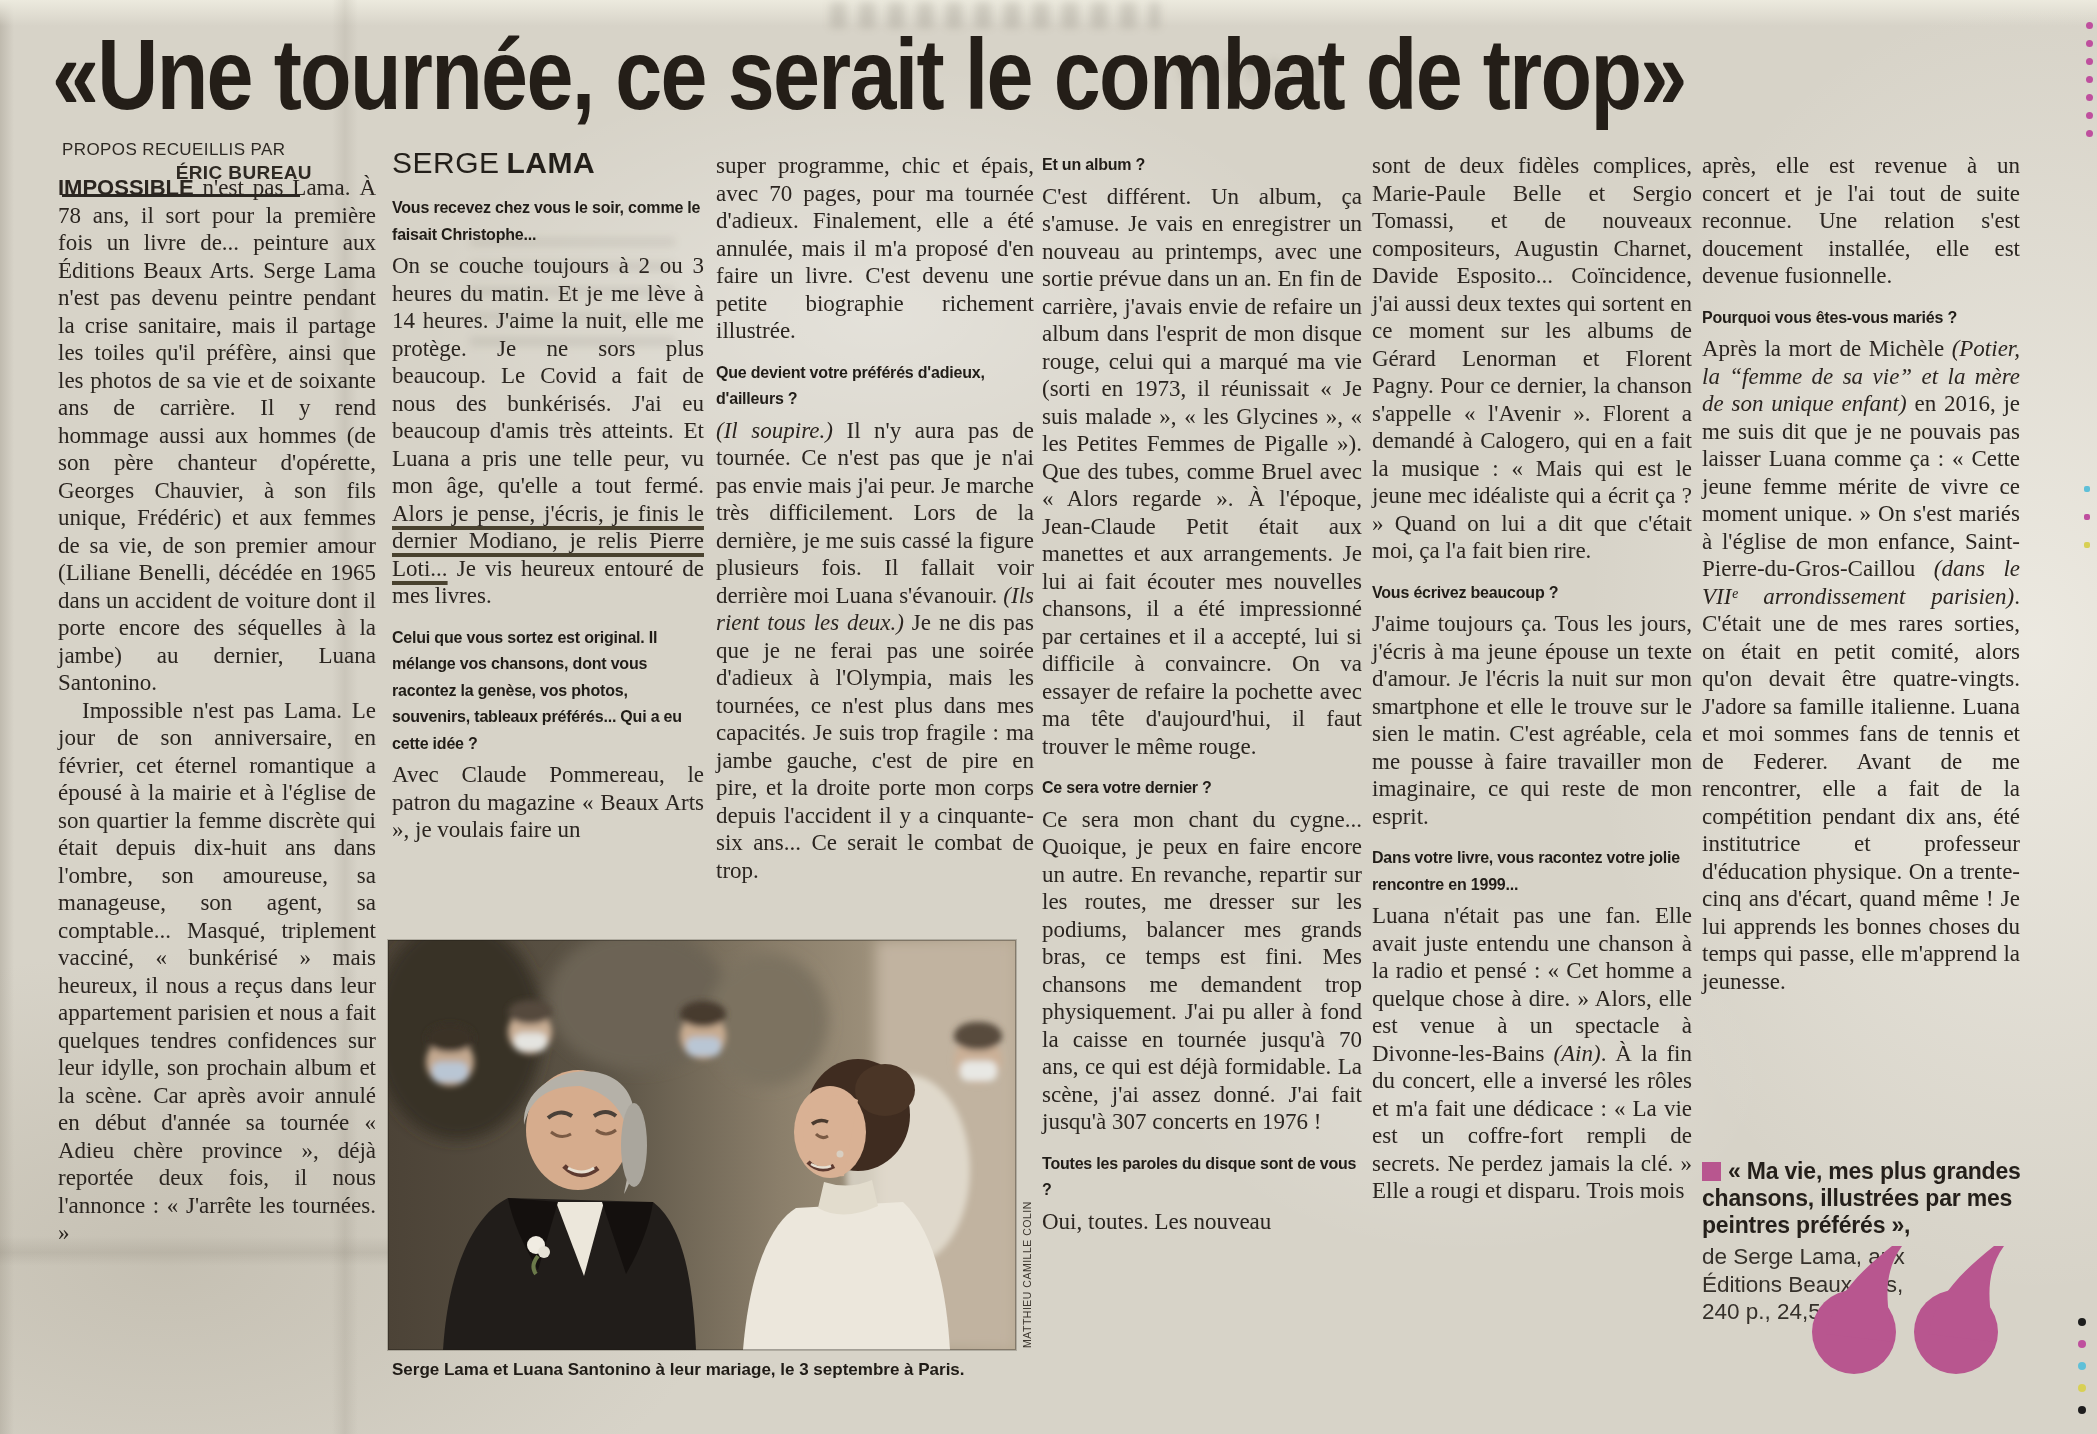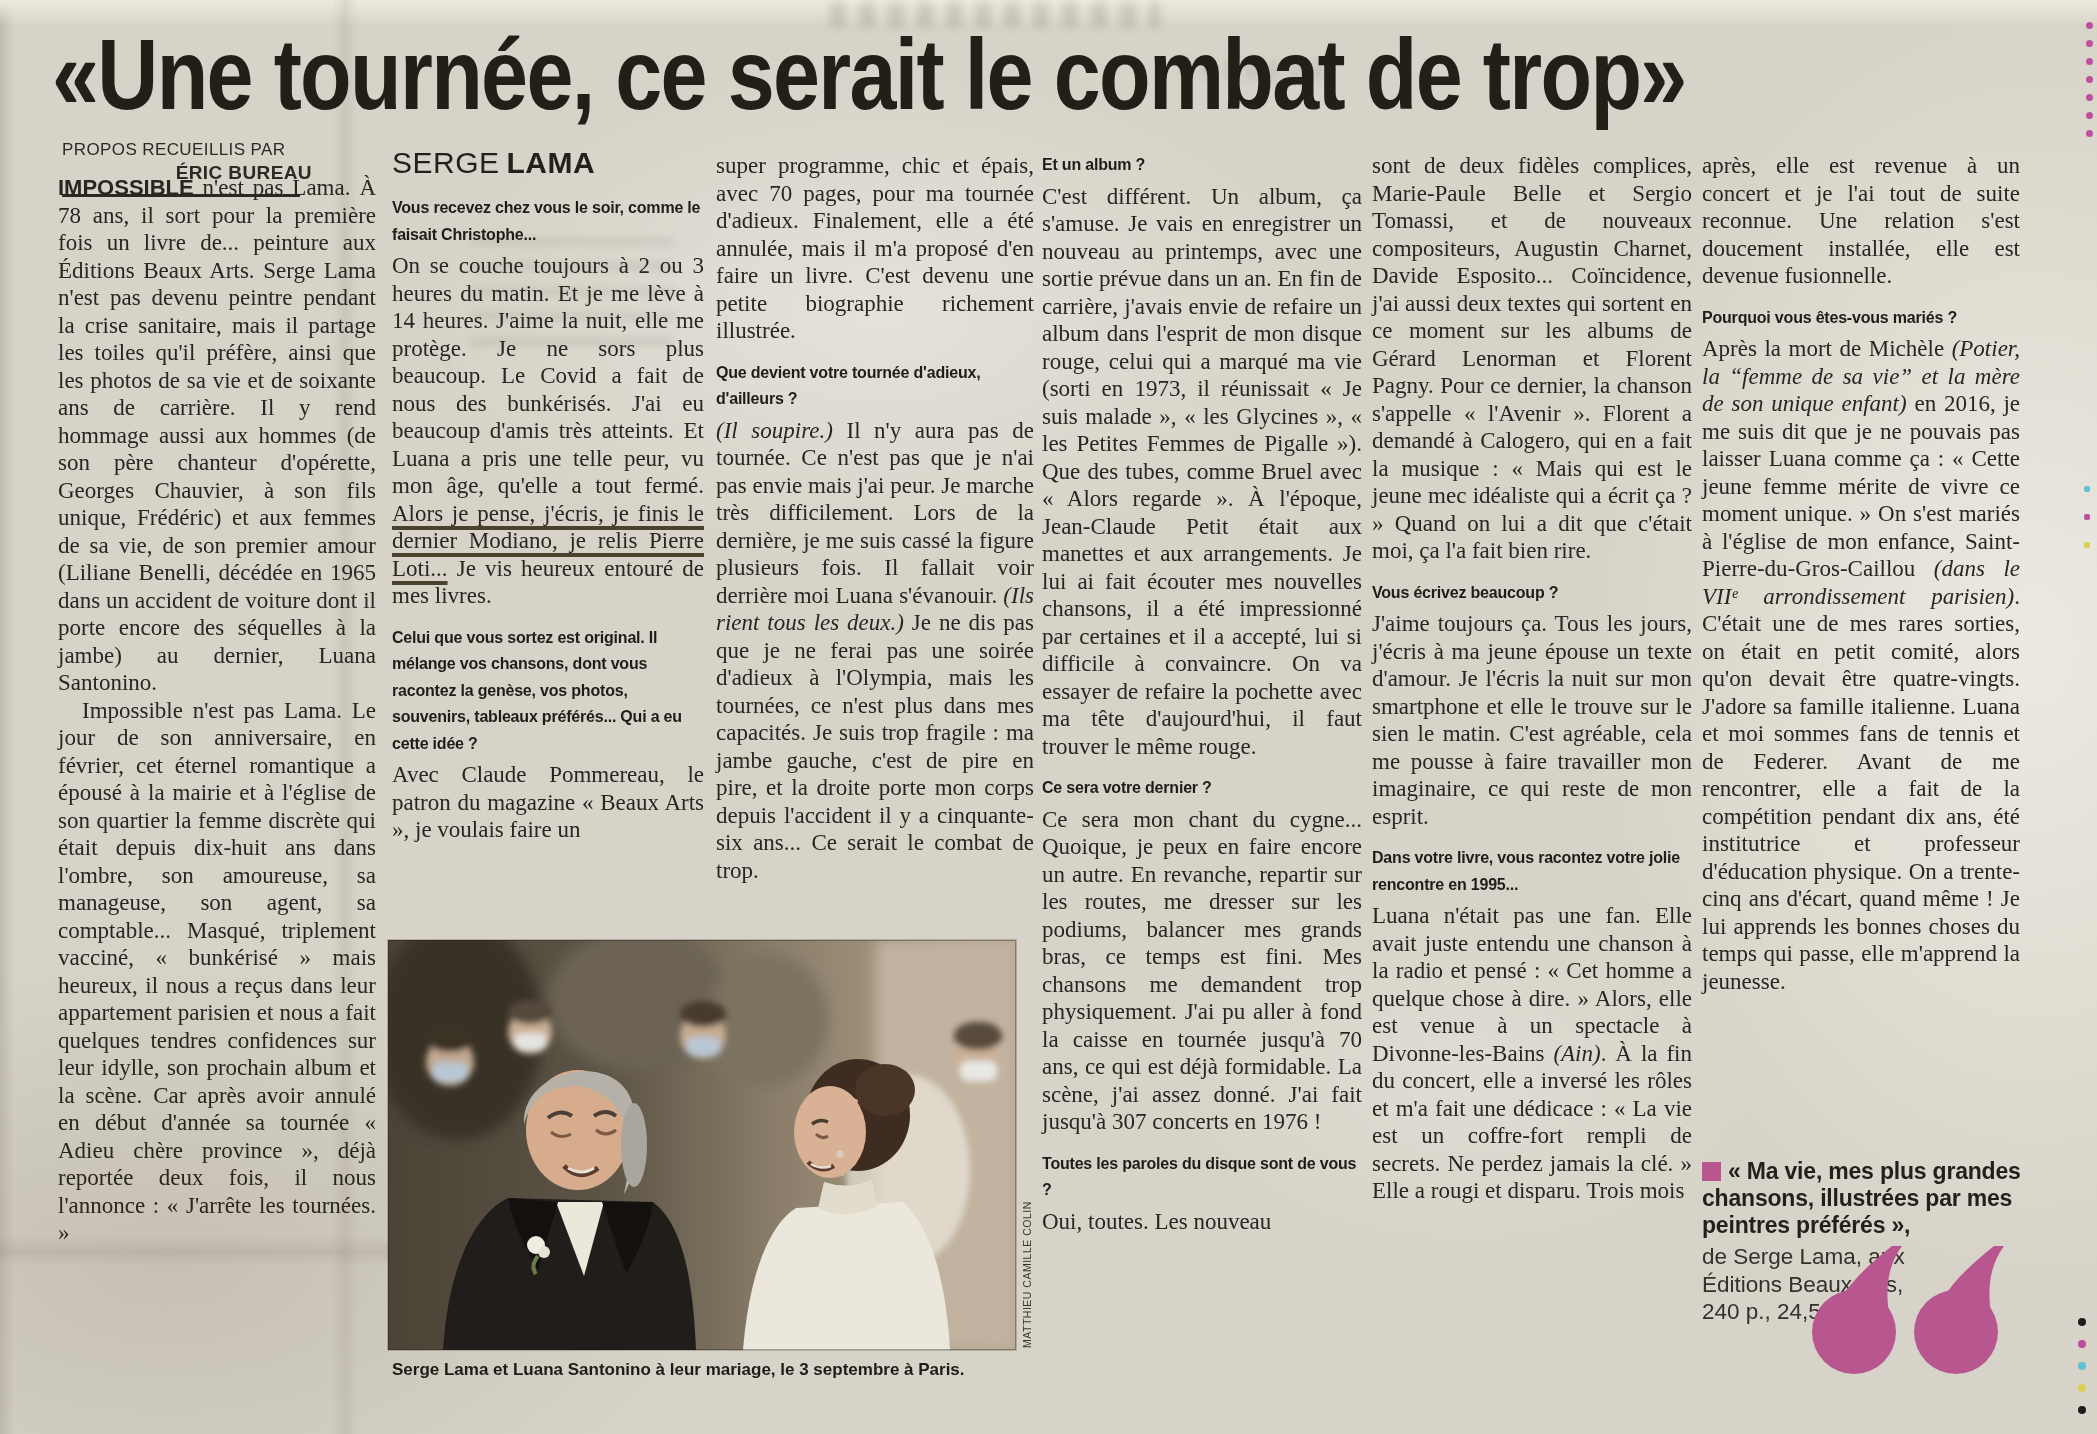--- a/index.html
+++ b/index.html
@@ -127,38 +127,38 @@
   <div class="col col2">
     <div class="kicker"><span>SERGE</span><span class="last">LAMA</span></div>
     <p class="question">Vous recevez chez vous le soir, comme le faisait Christophe...</p>
     <p class="answer"><span>On se couche toujours à 2 ou 3 heures du matin. Et je me lève à 14 heures. J'aime la nuit, elle me protège. Je ne sors plus beaucoup. Le Covid a fait de nous des bunkérisés. J'ai eu beaucoup d'amis très atteints. Et Luana a pris une telle peur, vu mon âge, qu'elle a tout fermé. </span><span class="pen-underline">Alors je pense, j'écris, je finis le dernier Modiano, je relis Pierre Loti...</span><span> Je vis heureux entouré de mes livres.</span></p>
     <p class="question">Celui que vous sortez est original. Il mélange vos chansons, dont vous racontez la genèse, vos photos, souvenirs, tableaux préférés... Qui a eu cette idée ?</p>
     <p class="answer">Avec Claude Pommereau, le patron du magazine « Beaux Arts », je voulais faire un</p>
   </div>
 
   <div class="col col3">
     <p class="answer">super programme, chic et épais, avec 70 pages, pour ma tournée d'adieux. Finalement, elle a été annulée, mais il m'a proposé d'en faire un livre. C'est devenu une petite biographie richement illustrée.</p>
-    <p class="question">Que devient votre tournée d'adieux, d'ailleurs ?</p>
+    <p class="question">Que devient votre préférés d'adieux, d'ailleurs ?</p>
     <p class="answer"><span class="it">(Il soupire.)</span><span> Il n'y aura pas de tournée. Ce n'est pas que je n'ai pas envie mais j'ai peur. Je marche très difficilement. Lors de la dernière, je me suis cassé la figure plusieurs fois. Il fallait voir derrière moi Luana s'évanouir. </span><span class="it">(Ils rient tous les deux.)</span><span> Je ne dis pas que je ne ferai pas une soirée d'adieux à l'Olympia, mais les tournées, ce n'est plus dans mes capacités. Je suis trop fragile : ma jambe gauche, c'est de pire en pire, et la droite porte mon corps depuis l'accident il y a cinquante-six ans... Ce serait le combat de trop.</span></p>
   </div>
 
   <div class="col col4">
     <p class="question">Et un album ?</p>
     <p class="answer">C'est différent. Un album, ça s'amuse. Je vais en enregistrer un nouveau au printemps, avec une sortie prévue dans un an. En fin de carrière, j'avais envie de refaire un album dans l'esprit de mon disque rouge, celui qui a marqué ma vie (sorti en 1973, il réunissait « Je suis malade », « les Glycines », « les Petites Femmes de Pigalle »). Que des tubes, comme Bruel avec « Alors regarde ». À l'époque, Jean-Claude Petit était aux manettes et aux arrangements. Je lui ai fait écouter mes nouvelles chansons, il a été impressionné par certaines et il a accepté, lui si difficile à convaincre. On va essayer de refaire la pochette avec ma tête d'aujourd'hui, il faut trouver le même rouge.</p>
     <p class="question">Ce sera votre dernier ?</p>
     <p class="answer">Ce sera mon chant du cygne... Quoique, je peux en faire encore un autre. En revanche, repartir sur les routes, me dresser sur les podiums, balancer mes grands bras, ce temps est fini. Mes chansons me demandent trop physiquement. J'ai pu aller à fond la caisse en tournée jusqu'à 70 ans, ce qui est déjà formidable. La scène, j'ai assez donné. J'ai fait jusqu'à 307 concerts en 1976 !</p>
     <p class="question">Toutes les paroles du disque sont de vous ?</p>
     <p class="answer">Oui, toutes. Les nouveau</p>
   </div>
 
   <div class="col col5">
     <p class="answer">sont de deux fidèles complices, Marie-Paule Belle et Sergio Tomassi, et de nouveaux compositeurs, Augustin Charnet, Davide Esposito... Coïncidence, j'ai aussi deux textes qui sortent en ce moment sur les albums de Gérard Lenorman et Florent Pagny. Pour ce dernier, la chanson s'appelle « l'Avenir ». Florent a demandé à Calogero, qui en a fait la musique : « Mais qui est le jeune mec idéaliste qui a écrit ça ? » Quand on lui a dit que c'était moi, ça l'a fait bien rire.</p>
     <p class="question">Vous écrivez beaucoup ?</p>
     <p class="answer">J'aime toujours ça. Tous les jours, j'écris à ma jeune épouse un texte d'amour. Je l'écris la nuit sur mon smartphone et elle le trouve sur le sien le matin. C'est agréable, cela me pousse à faire travailler mon imaginaire, ce qui reste de mon esprit.</p>
-    <p class="question">Dans votre livre, vous racontez votre jolie rencontre en 1995...</p>
+    <p class="question">Dans votre livre, vous racontez votre jolie rencontre en 1999...</p>
     <p class="answer"><span>Luana n'était pas une fan. Elle avait juste entendu une chanson à la radio et pensé : « Cet homme a quelque chose à dire. » Alors, elle est venue à un spectacle à Divonne-les-Bains </span><span class="it">(Ain)</span><span>. À la fin du concert, elle a inversé les rôles et m'a fait une dédicace : « La vie est un coffre-fort rempli de secrets. Ne perdez jamais la clé. » Elle a rougi et disparu. Trois mois</span></p>
   </div>
 
   <div class="col col6">
     <p class="answer">après, elle est revenue à un concert et je l'ai tout de suite reconnue. Une relation s'est doucement installée, elle est devenue fusionnelle.</p>
     <p class="question">Pourquoi vous êtes-vous mariés ?</p>
     <p class="answer"><span>Après la mort de Michèle </span><span class="it">(Potier, la “femme de sa vie” et la mère de son unique enfant)</span><span> en 2016, je me suis dit que je ne pouvais pas laisser Luana comme ça : « Cette jeune femme mérite de vivre ce moment unique. » On s'est mariés à l'église de mon enfance, Saint-Pierre-du-Gros-Caillou </span><span class="it">(dans le VIIᵉ arrondissement parisien)</span><span>. C'était une de mes rares sorties, on était en petit comité, alors qu'on devait être quatre-vingts. J'adore sa famille italienne. Luana et moi sommes fans de tennis et de Federer. Avant de me rencontrer, elle a fait de la compétition pendant dix ans, été institutrice et professeur d'éducation physique. On a trente-cinq ans d'écart, quand même ! Je lui apprends les bonnes choses du temps qui passe, elle m'apprend la jeunesse.</span></p>
   </div>
 
   <div class="photo">

